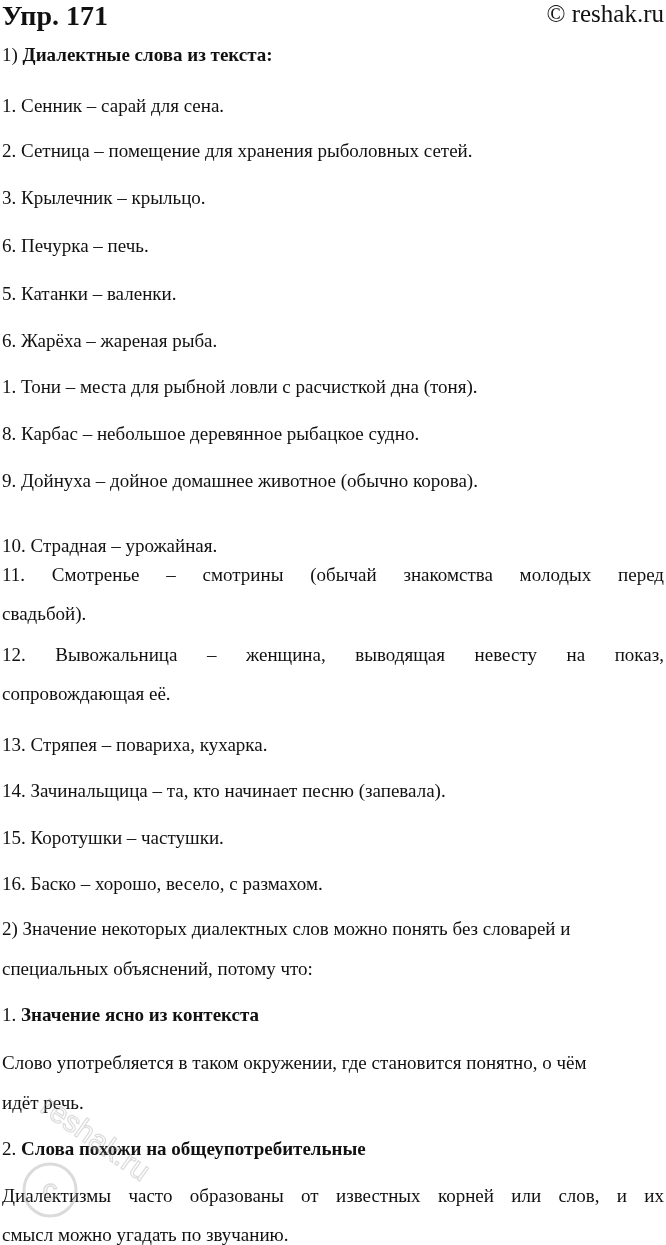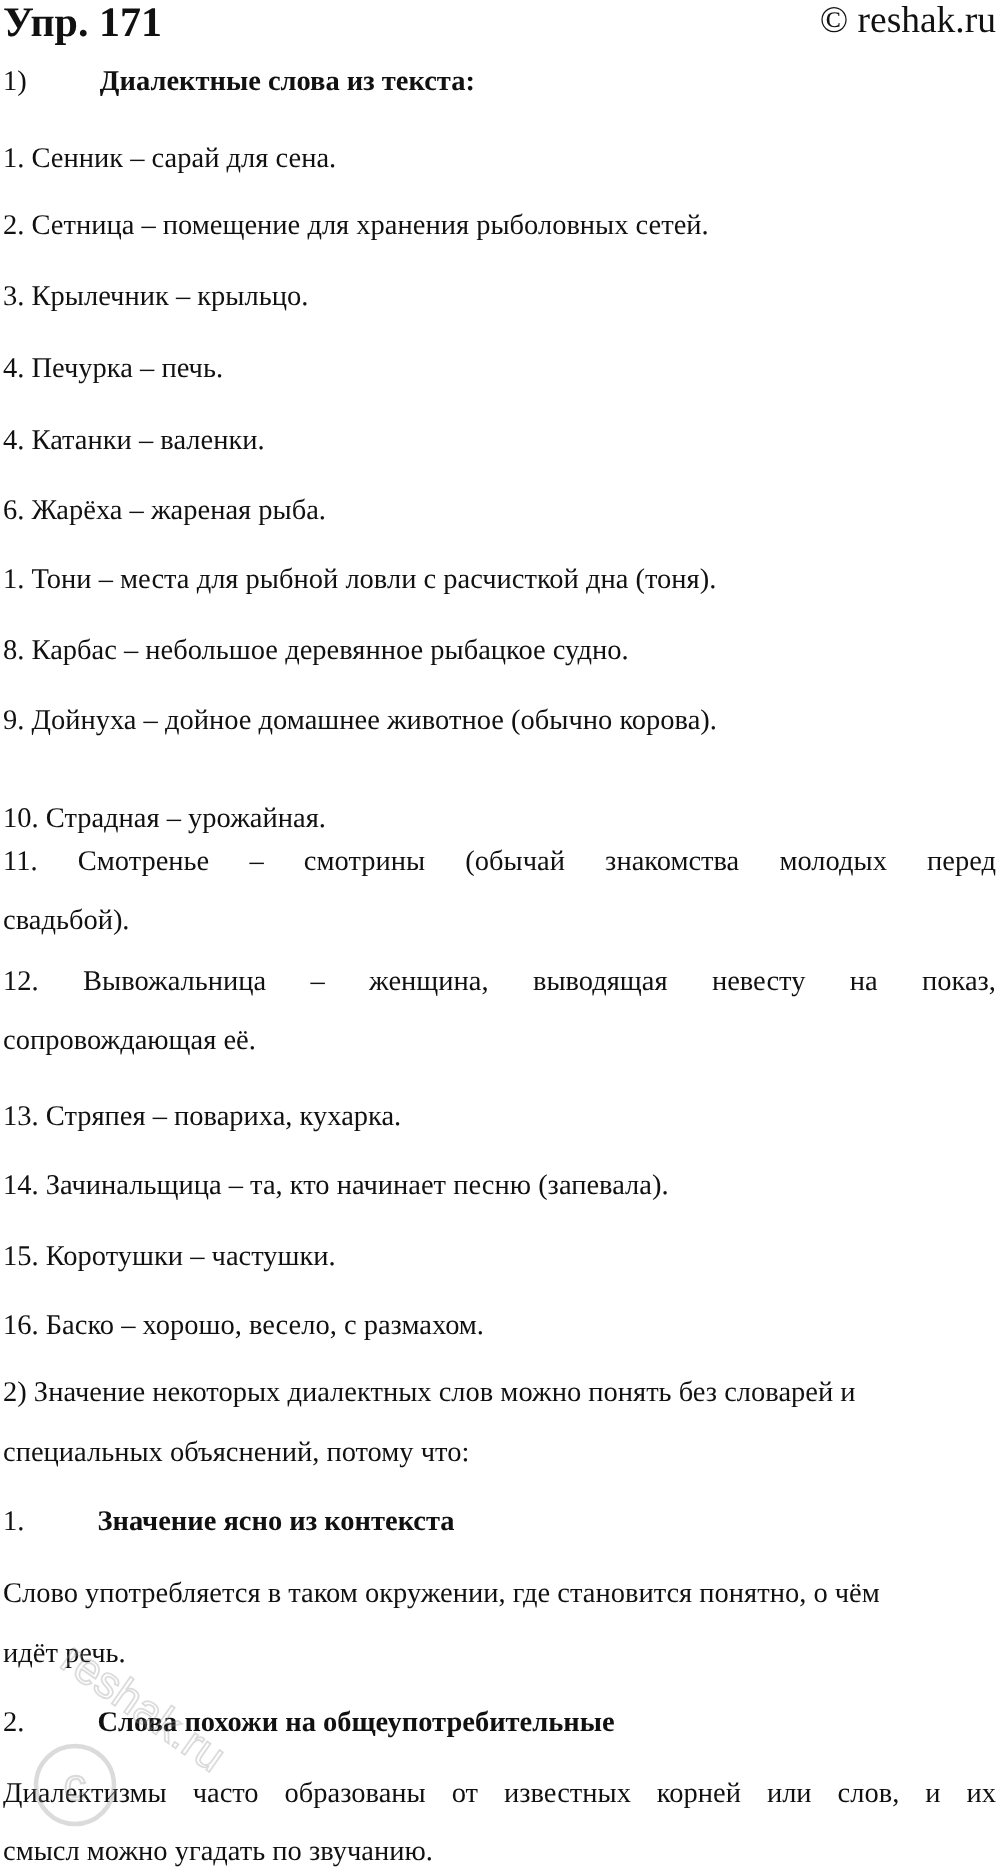--- a/index.html
+++ b/index.html
@@ -5,41 +5,41 @@
   html, body { margin: 0; padding: 0; background: #ffffff; }
   body {
     width: 666px; height: 1245px; position: relative; overflow: hidden;
     font-family: "Liberation Serif", serif; color: #111; font-size: 19px;
   }
   .hdr { position: absolute; top: 0; left: 0; right: 0; height: 30px; }
   .hdr .title { position: absolute; left: 2px; top: 0px; font-weight: bold; font-size: 28px; }
   .hdr .copy { position: absolute; right: 2px; top: 0px; font-size: 25px; }
   .line { position: absolute; left: 2px; white-space: nowrap; }
   .just { position: absolute; left: 2px; width: 662px; text-align: justify; text-align-last: justify; white-space: nowrap; display: flex; justify-content: space-between; }
-  .b { font-weight: bold; margin-left: 44px; }
+  .b { font-weight: bold; }
   .wm { position: absolute; left: 0; top: 1090px; width: 150px; height: 150px; pointer-events: none; opacity: 0.35; }
 </style>
 </head>
 <body>
 
 <div class="hdr">
   <span class="title">Упр. 171</span>
   <span class="copy">© reshak.ru</span>
 </div>
 
 <div class="line" style="top:44px;">
   <span>1)</span>
   <span class="b">Диалектные слова из текста:</span>
 </div>
 
 <div class="line" style="top:95px;">1. Сенник – сарай для сена.</div>
 <div class="line" style="top:140px;">2. Сетница – помещение для хранения рыболовных сетей.</div>
 <div class="line" style="top:187px;">3. Крылечник – крыльцо.</div>
-<div class="line" style="top:235px;">4. Печурка – печь.</div>
-<div class="line" style="top:283px;">4. Катанки – валенки.</div>
+<div class="line" style="top:235px;">6. Печурка – печь.</div>
+<div class="line" style="top:283px;">5. Катанки – валенки.</div>
 <div class="line" style="top:330px;">6. Жарёха – жареная рыба.</div>
 <div class="line" style="top:376px;">1. Тони – места для рыбной ловли с расчисткой дна (тоня).</div>
 <div class="line" style="top:423px;text-align:right;">8. Карбас – небольшое деревянное рыбацкое судно.</div>
 <div class="line" style="top:470px;">9. Дойнуха – дойное домашнее животное (обычно корова).</div>
 <div class="line" style="top:535px;">10. Страдная – урожайная.</div>
 
 <div class="just" style="top:564px;">
   <span style="width:662px;text-align:justify;text-align-last:justify;display:block;white-space:normal;">11. Смотренье – смотрины (обычай знакомства молодых перед</span>
 </div>
 <div class="line" style="top:603px;">свадьбой).</div>

